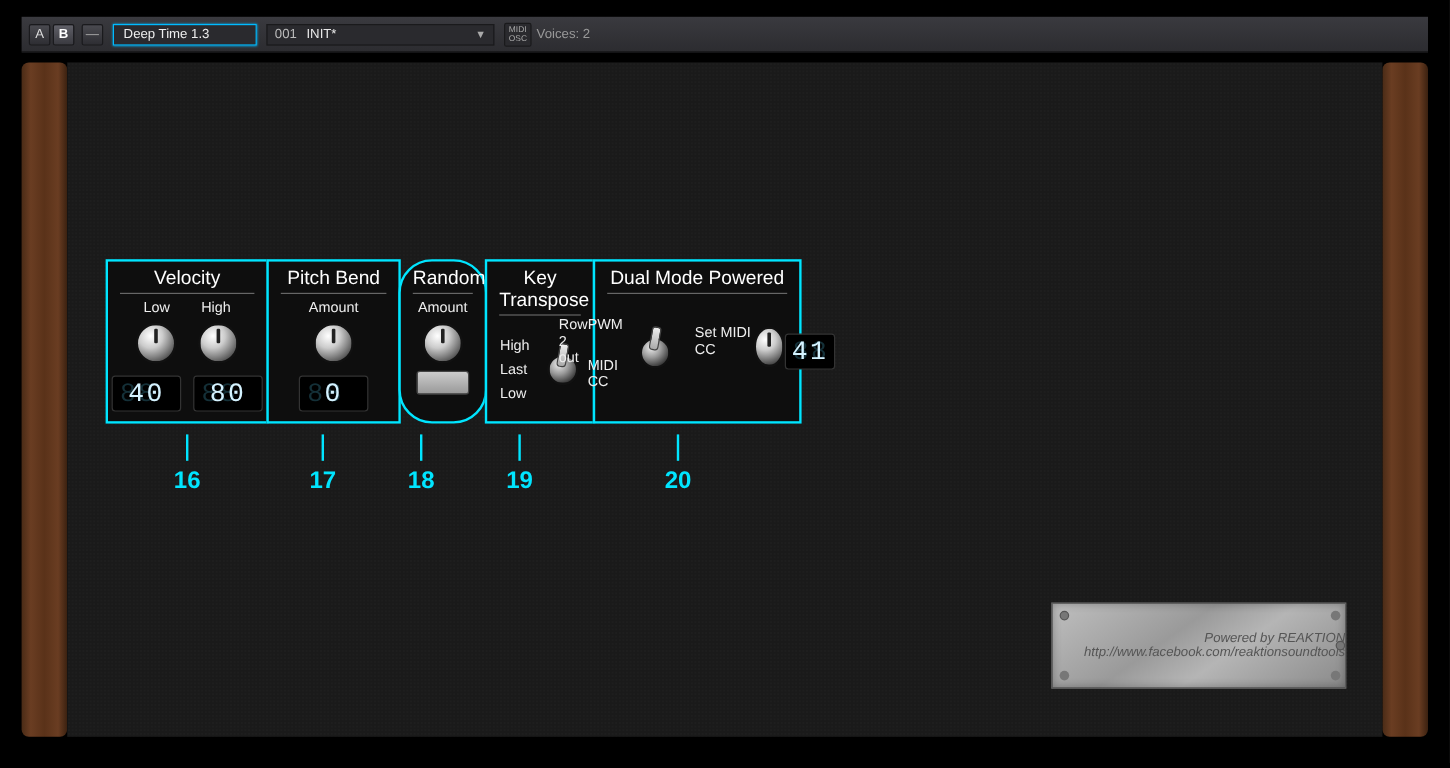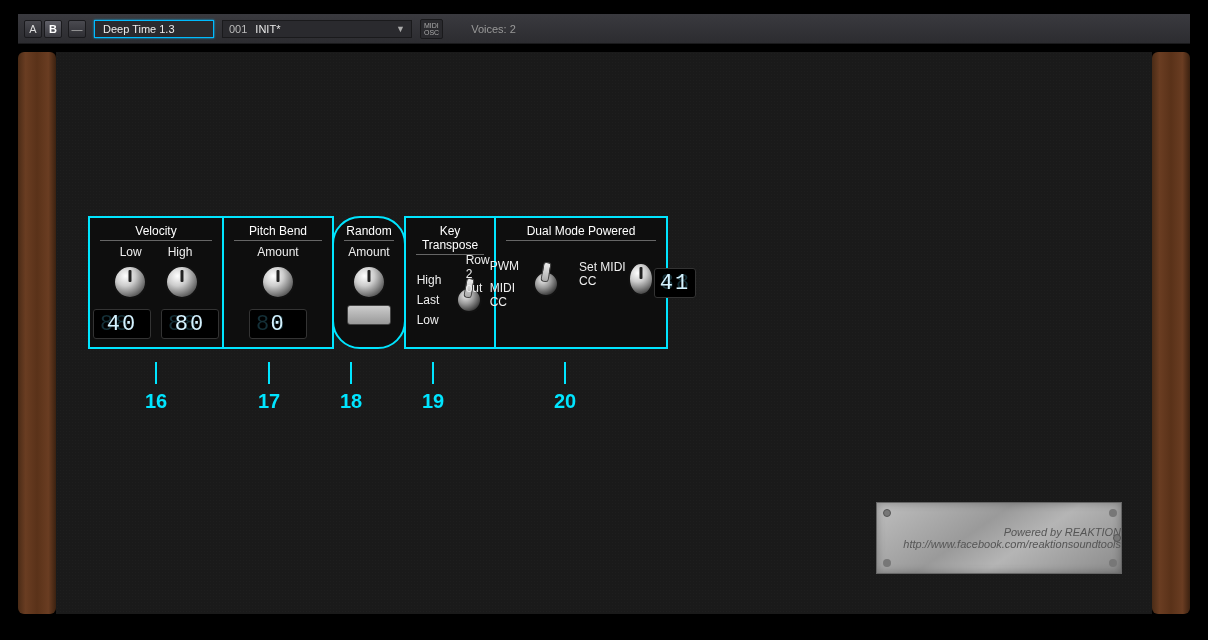--- a/index.html
+++ b/index.html
@@ -63,21 +63,21 @@
 .midi-osc {
   margin-left: 8px;
   background: #2a2a2e;
   border:1px solid #1a1a1c;
   border-radius:2px;
   font-size:7px;
   line-height:7px;
   padding: 2px 3px;
   color:#aaa;
 }
-.voices { margin-left: 28px; color:#999; }
+.voices { margin-left: 4px; color:#999; }
 .panel-wrap {
   margin: 8px 18px 0 18px;
   height: 562px;
   background: #000;
   display: flex;
   position:relative;
 }
 .wood {
   width: 38px;
   background: linear-gradient(90deg,#4a2b16,#6a3d22 20%,#5a3219 50%,#6a3d22 80%,#3b2110);
@@ -98,21 +98,21 @@
 }
 .section {
   border: 2px solid #00e5ff;
   background: #0e0e0e;
   padding: 6px 10px 8px 10px;
   display:flex; flex-direction:column; align-items:center;
   position:relative;
 }
 .section + .section { margin-left: -2px; }
 .sec-title {
-  color:#fff; font-size:12px; border-bottom:1px solid #666; padding-bottom:2px; margin-bottom:4px;
+  color:#fff; font-size:16px; border-bottom:1px solid #666; padding-bottom:2px; margin-bottom:4px;
   text-align:center; width:100%;
 }
 .row-labels { display:flex; gap:26px; color:#eee; font-size:12px; justify-content:center; width:100%; }
 .knob-row { display:flex; gap:18px; justify-content:center; margin-top:6px; }
 .knob {
   width:34px; height:34px; border-radius:50%;
   background: radial-gradient(circle at 35% 30%, #fff, #ccc 35%, #888 60%, #333 90%);
   border:2px solid #111;
   position:relative;
 }
@@ -185,21 +185,21 @@
   background:#777; border:1px solid #555;
 }
 .plaque::before { left:6px; top:6px; box-shadow: 0 50px 0 #777, 226px 0 0 #777, 226px 50px 0 #777; }
 .s-velocity { width:136px; }
 .s-pitch { width:112px; }
 .s-random { width:74px;border-radius:28px; }
 .s-key { width:92px; }
 .s-dual { width:174px; }
 .key-col { display:flex; align-items:center; gap:14px; margin-top:14px; }
 .row2-col { display:flex; align-items:center; gap:10px; margin-top:14px;}
-.row2-labels { color:#eee; font-size:12px; display:flex; flex-direction:column; gap:8px; }
+.row2-labels { color:#eee; font-size:12px; display:flex; flex-direction:column; gap:20px; }
 </style>
 </head>
 <body>
 
 <div class="topbar">
   <div class="ab-group">
     <div class="ab-btn">A</div>
     <div class="ab-btn active">B</div>
   </div>
   <div class="minus-btn">—</div>

